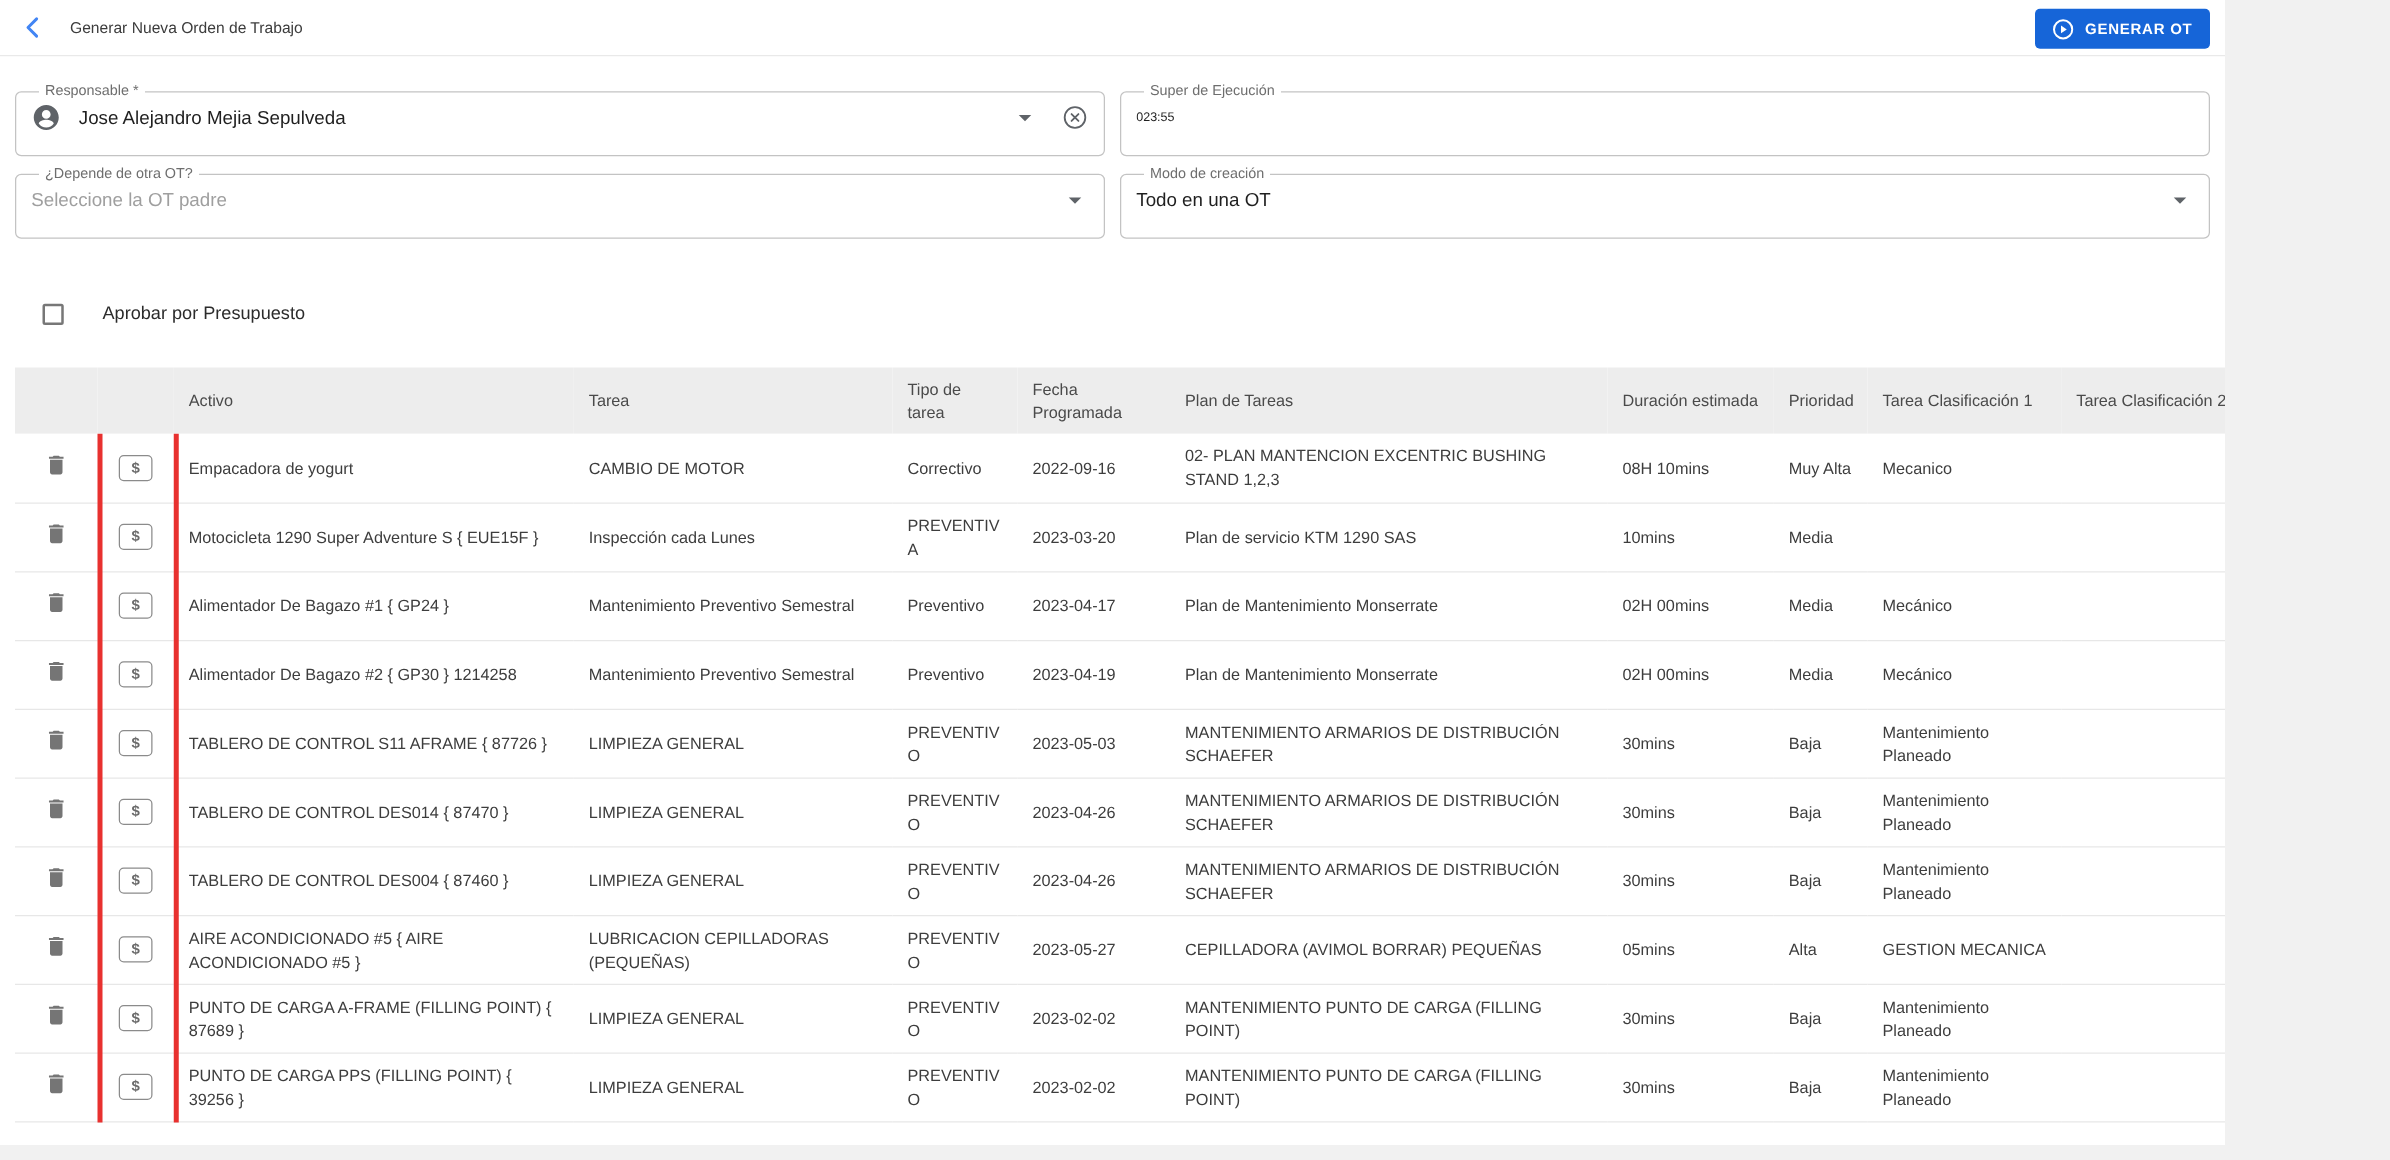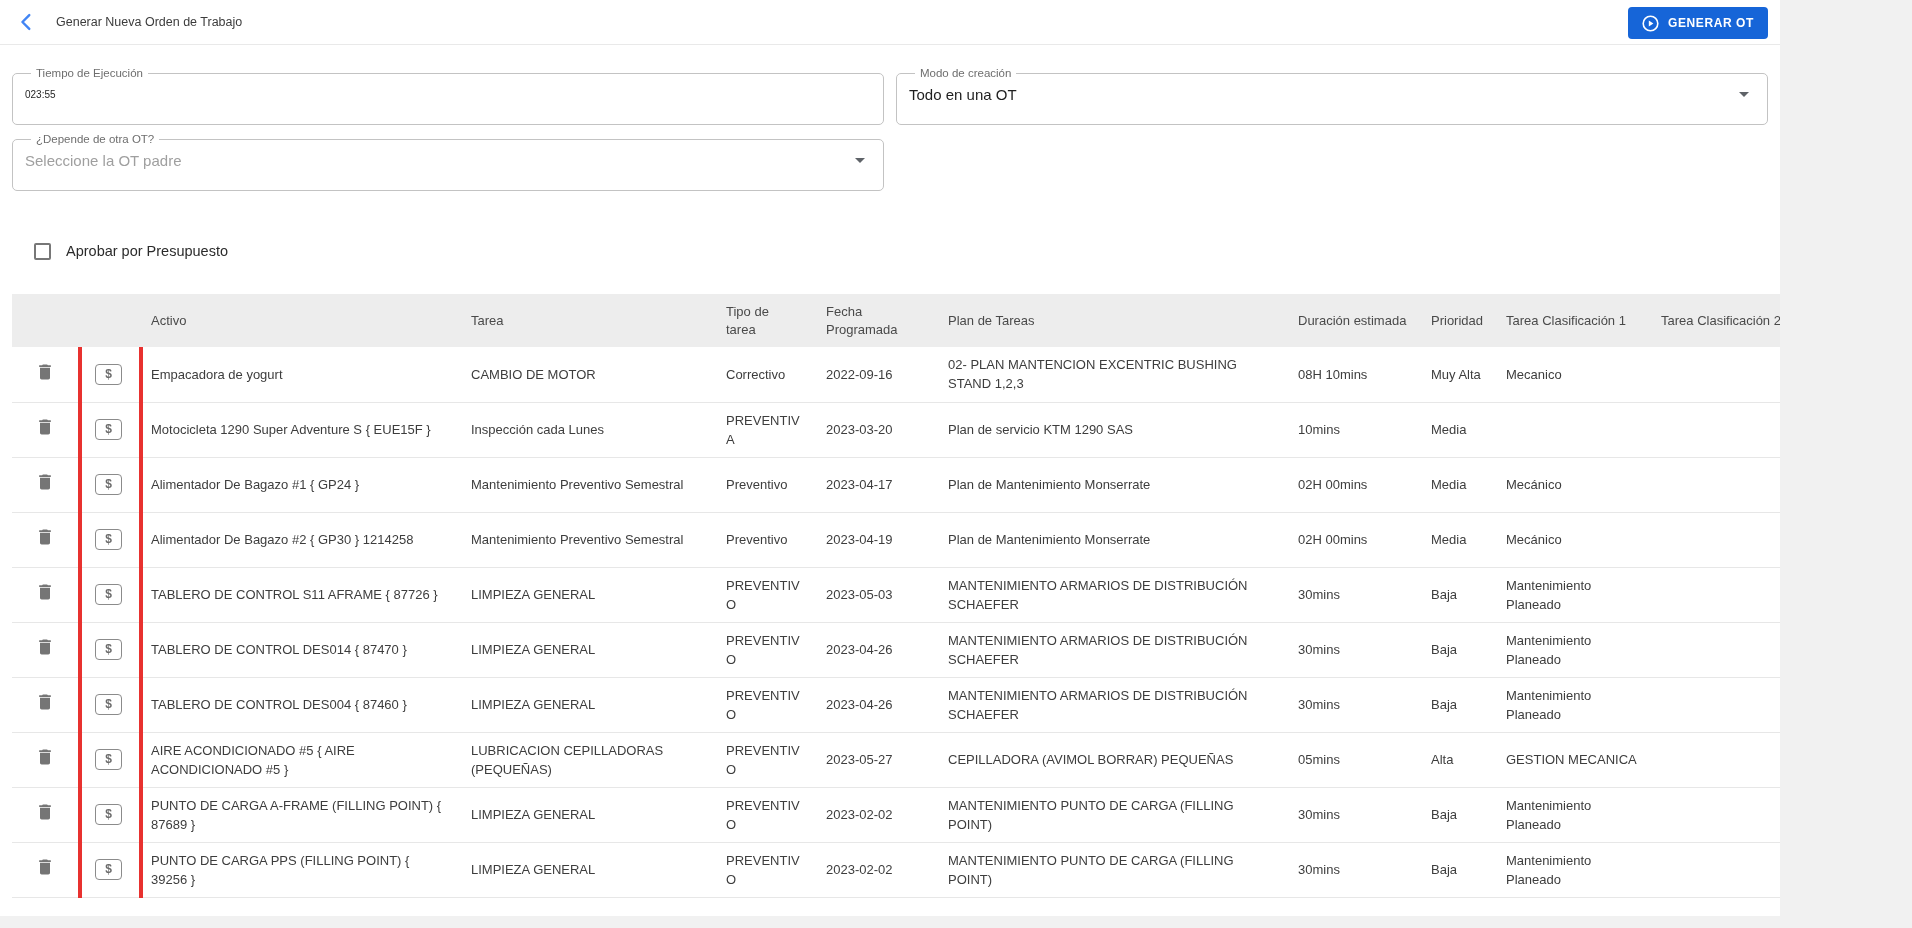--- a/index.html
+++ b/index.html
@@ -20,21 +20,21 @@
   .field-inner { display:flex; align-items:center; height:34px; margin-top:-2px; }
   .field-value { font-size:15px; color:#1f1f1f; }
   .field-placeholder { font-size:15px; color:#9f9f9f; }
   .field-input { border:none; outline:none; font-size:10px; color:#1f1f1f; width:100%; font-family:"Liberation Sans",sans-serif; background:transparent; }
   .spacer { flex:1; }
   .caret { width:0; height:0; border-left:5px solid transparent; border-right:5px solid transparent; border-top:5px solid #5f6368; margin:0 6px; cursor:pointer; }
   .person-ic { margin-right:14px; display:flex; }
   .clear-ic { margin-left:18px; display:flex; cursor:pointer; }
 
   
-  .check-row { margin:50px 0 0 22px; display:flex; align-items:center; height:20px; }
+  .check-row { margin:50px 0 0 22px; display:flex; align-items:center; height:20px;gap:16px; }
   .checkbox { width:17px; height:17px; border:2px solid #777; border-radius:2px; background:#fff; cursor:pointer; }
   .check-label { font-size:14.5px; color:#2b2b2b; margin-left:15px; }
 
   
   .table-wrap { margin:33px 12px 12px 12px; position:relative; }
   table { width:100%; border-collapse:collapse; table-layout:fixed; }
   thead tr { background:#ededed; height:53px; }
   thead td { font-size:13px; color:#4a4a4a; padding:6px 12px; vertical-align:middle; line-height:18px; }
   tbody tr { height:55px; border-bottom:1px solid #e7e7e7; background:#fff; }
   tbody td { font-size:13px; color:#3d3d3d; padding:8px 12px; vertical-align:middle; line-height:19px; word-wrap:break-word; }
@@ -62,41 +62,60 @@
         <circle cx="8.5" cy="8.5" r="7.3" fill="none" stroke="#fff" stroke-width="1.6"></circle>
         <path d="M6.8 5.4 L11.4 8.5 L6.8 11.6 Z" fill="#fff"></path>
       </svg>
       <span>GENERAR OT</span>
     </button>
   </div>
 
   <div class="form-area">
     <div class="form-grid">
 
-
       <fieldset class="mat-field">
-        <legend><span>Tiempo de Ejecución</span></legend>
+        <legend><span>Responsable *</span></legend>
+        <div class="field-inner">
+          <span class="person-ic">
+            <svg width="24" height="24" viewBox="0 0 24 24">
+                <path fill="#5f6368" d="M12 2C6.48 2 2 6.48 2 12s4.48 10 10 10 10-4.48 10-10S17.52 2 12 2zm0 4c1.93 0 3.5 1.57 3.5 3.5S13.93 13 12 13s-3.5-1.57-3.5-3.5S10.07 6 12 6zm0 14c-2.5 0-4.71-1.28-6-3.22.03-1.99 4-3.08 6-3.08s5.97 1.09 6 3.08C16.71 18.72 14.5 20 12 20z"></path>
+              </svg>
+          </span>
+          <span class="field-value">Jose Alejandro Mejia Sepulveda</span>
+          <span class="spacer"></span>
+          <span class="caret"></span>
+          <span class="clear-ic">
+            <svg width="22" height="22" viewBox="0 0 24 24">
+                <circle cx="12" cy="12" r="9" fill="none" stroke="#5f6368" stroke-width="1.6"></circle>
+                <path d="M9 9 L15 15 M15 9 L9 15" stroke="#5f6368" stroke-width="1.6" stroke-linecap="round"></path>
+              </svg>
+          </span>
+        </div>
+      </fieldset>
+
+      <fieldset class="mat-field">
+        <legend><span>Super de Ejecución</span></legend>
         <div class="field-inner">
           <input class="field-input" value="023:55" style="">
         </div>
       </fieldset>
 
       <fieldset class="mat-field">
-        <legend><span>Modo de creación</span></legend>
+        <legend><span>¿Depende de otra OT?</span></legend>
         <div class="field-inner">
-          <span class="field-value">Todo en una OT</span>
+          <span class="field-placeholder">Seleccione la OT padre</span>
           <span class="spacer"></span>
           <span class="caret"></span>
         </div>
       </fieldset>
 
       <fieldset class="mat-field">
-        <legend><span>¿Depende de otra OT?</span></legend>
+        <legend><span>Modo de creación</span></legend>
         <div class="field-inner">
-          <span class="field-placeholder">Seleccione la OT padre</span>
+          <span class="field-value">Todo en una OT</span>
           <span class="spacer"></span>
           <span class="caret"></span>
         </div>
       </fieldset>
 
     </div>
 
     <div class="check-row">
       <span class="checkbox"></span>
       <span class="check-label">Aprobar por Presupuesto</span>

